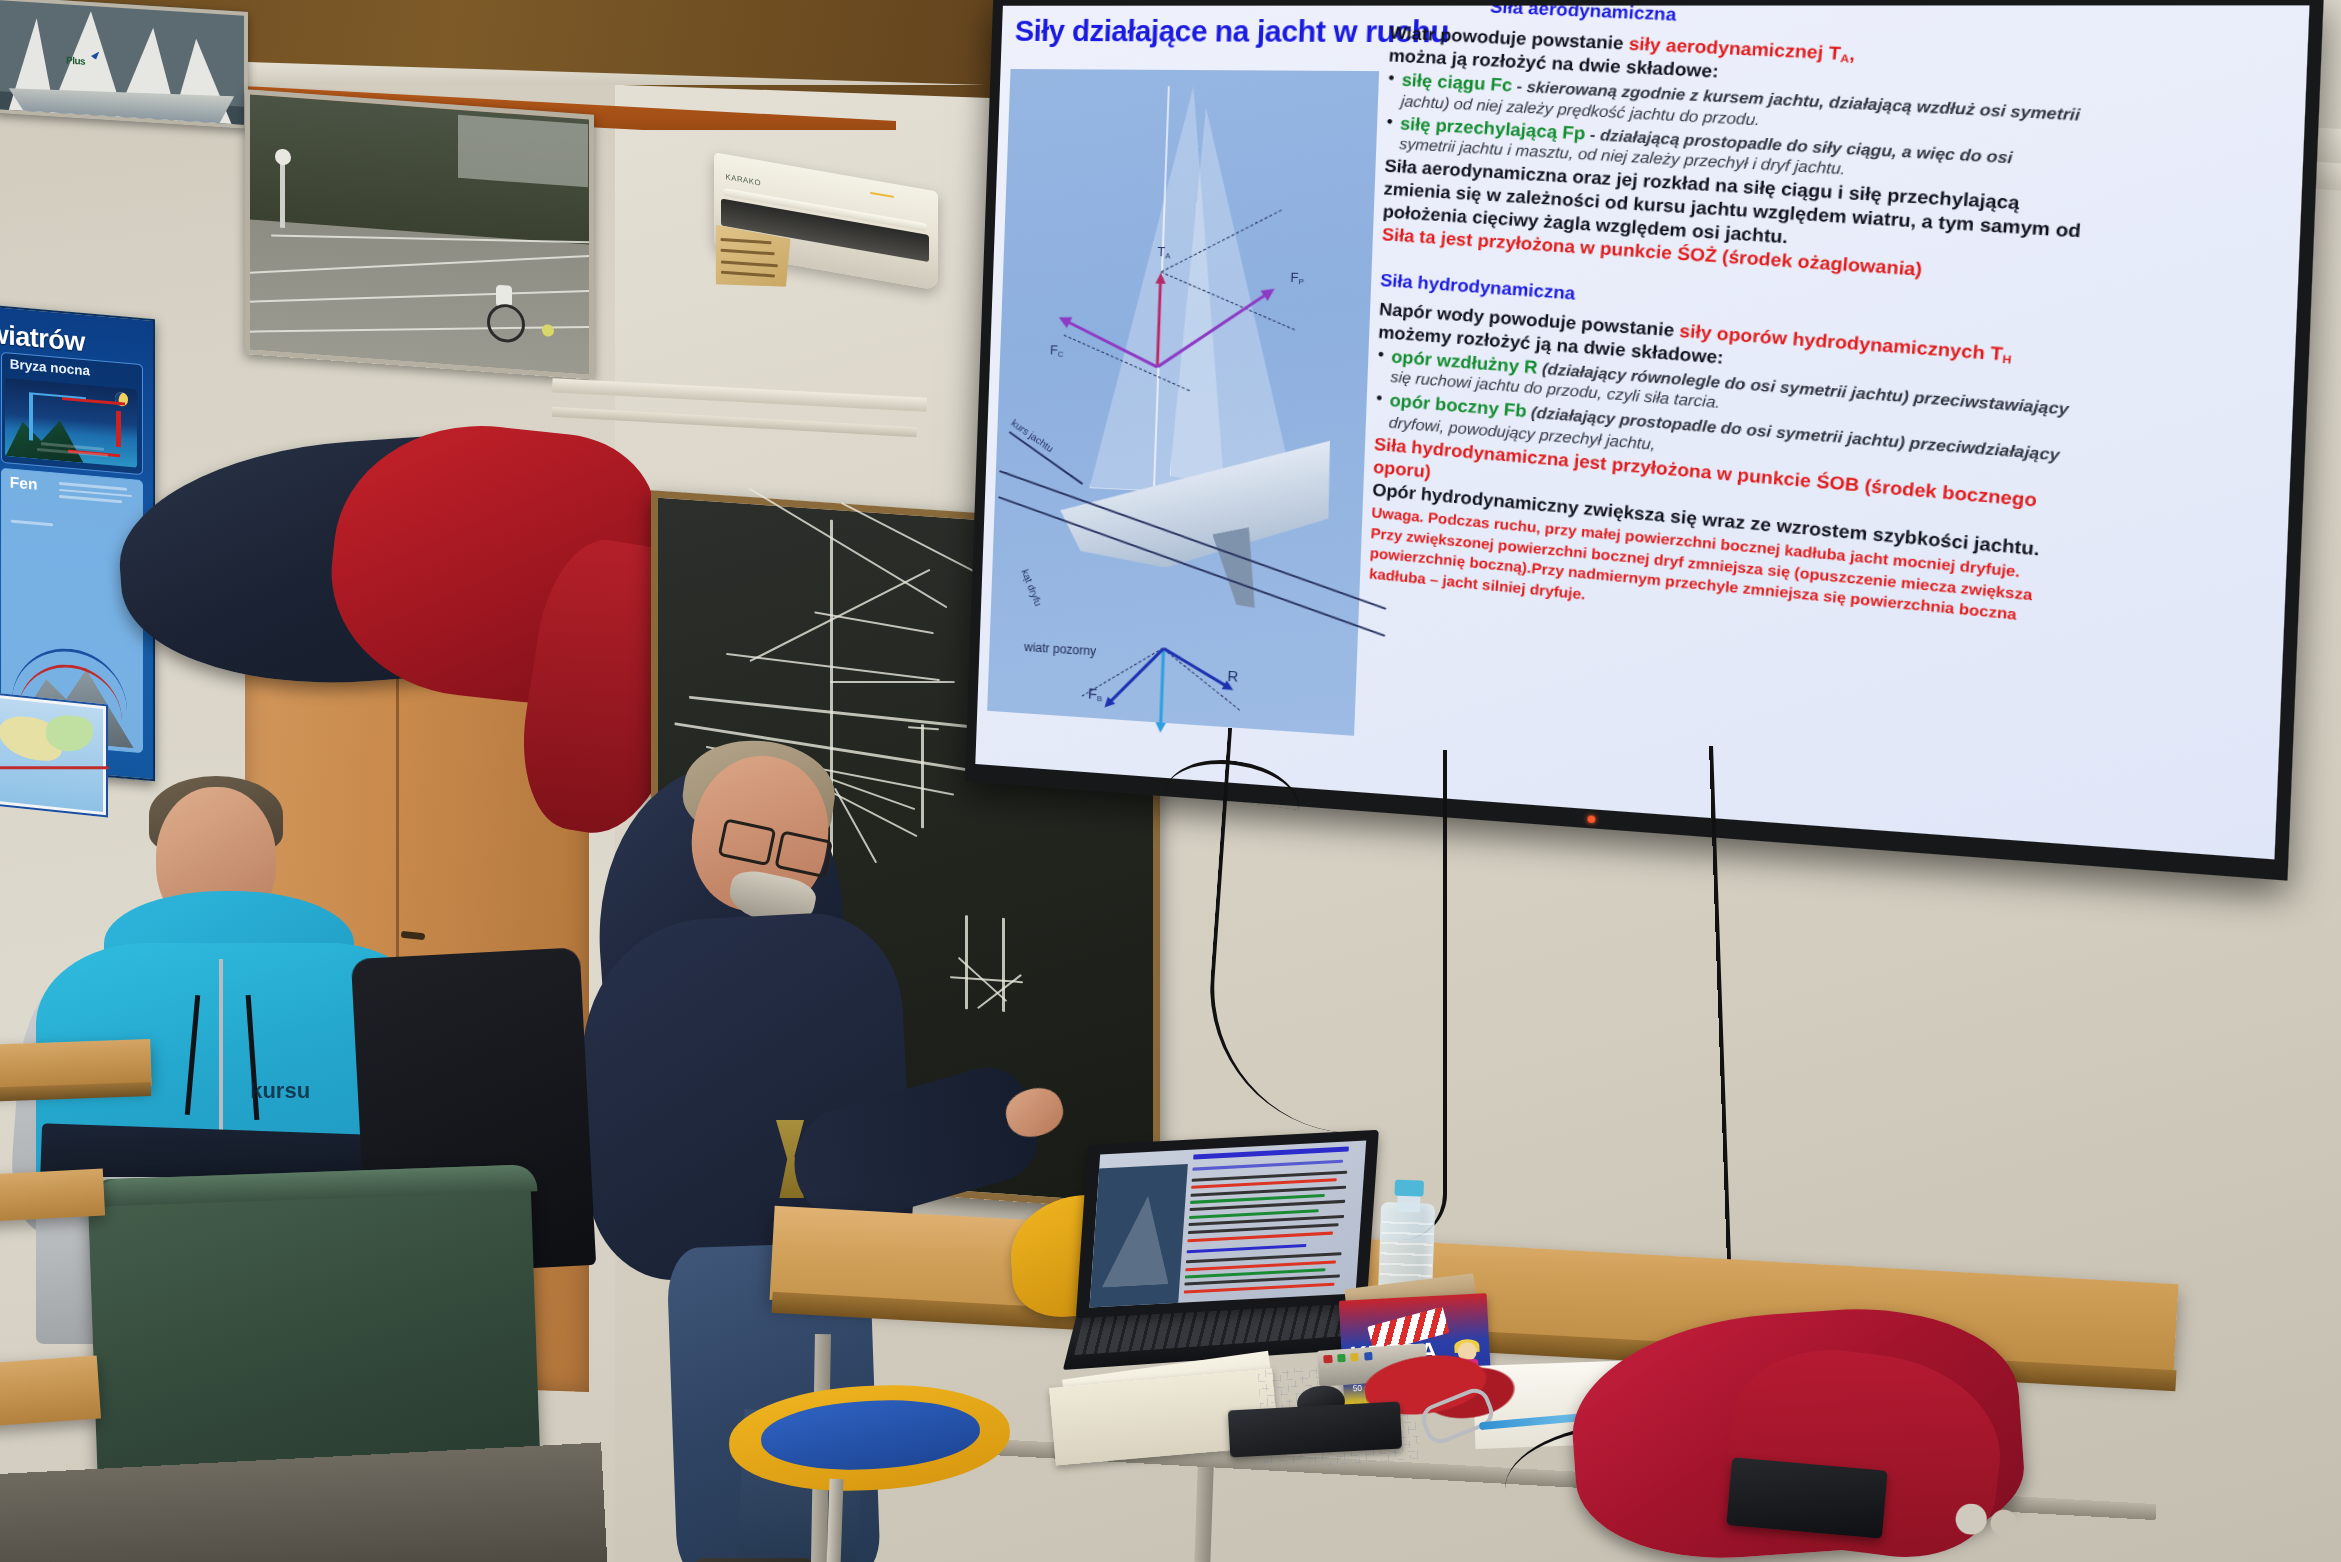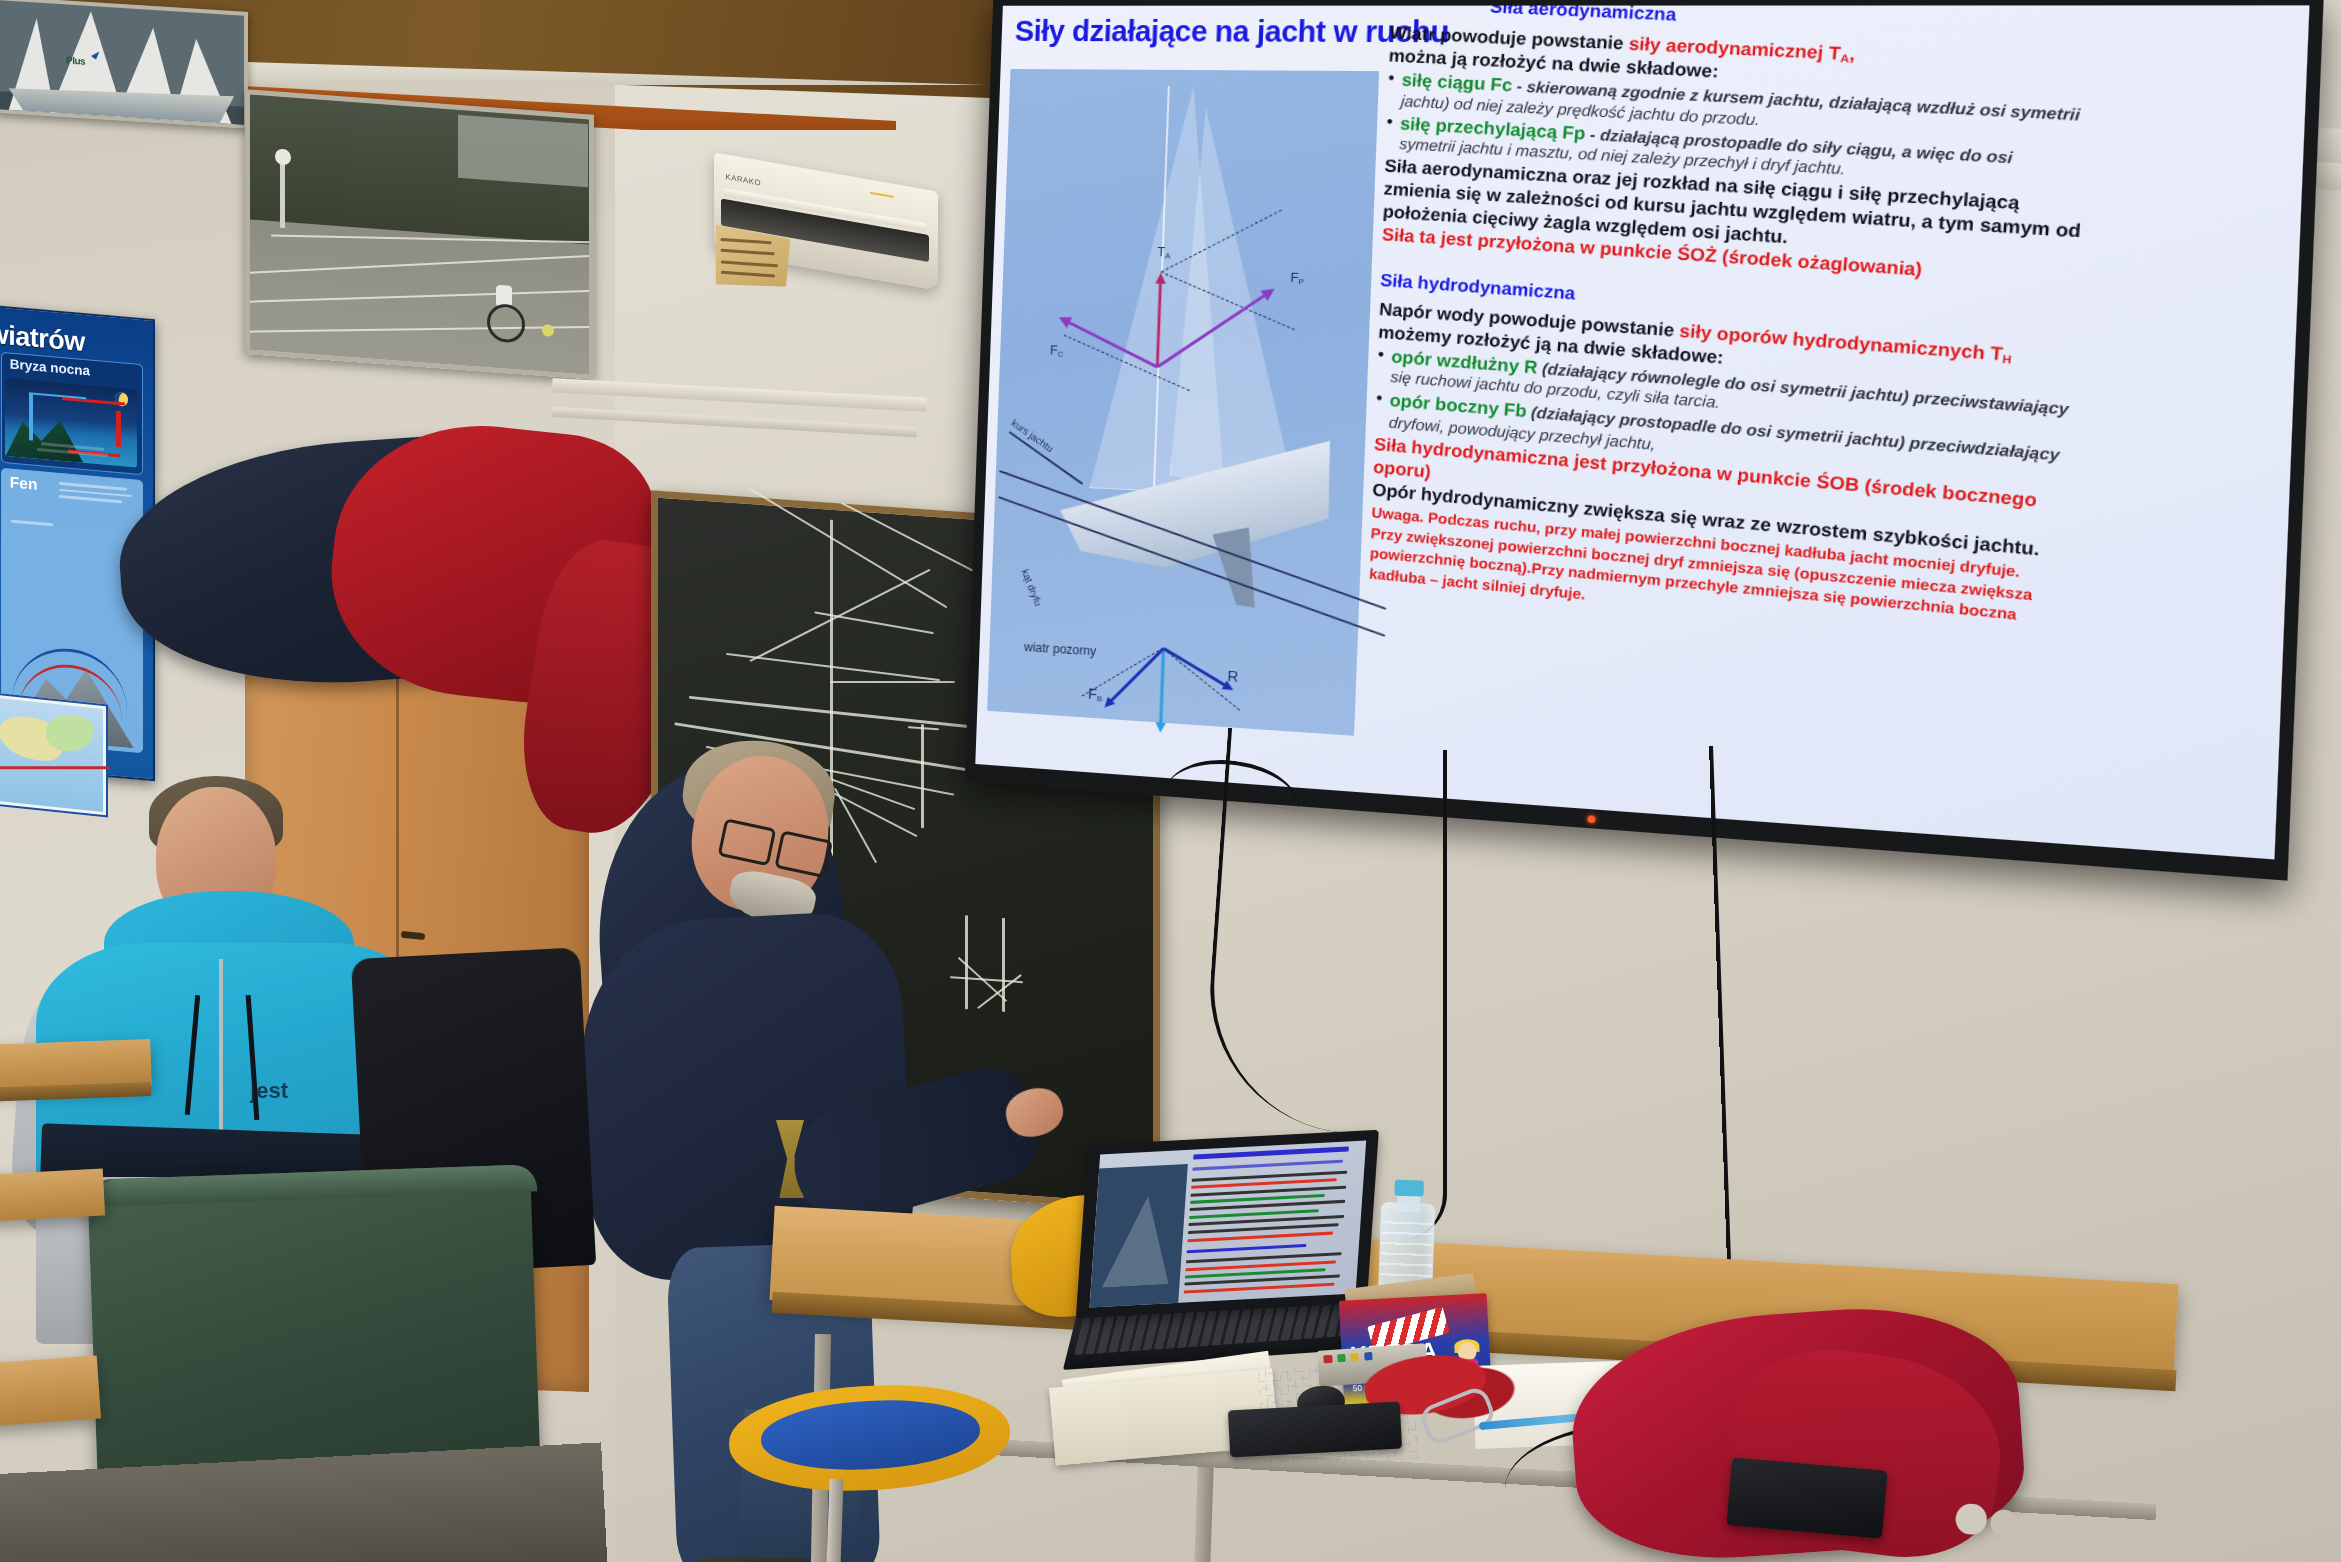--- a/index.html
+++ b/index.html
@@ -642,21 +642,21 @@
   <div id="man-seat">
     <div id="msit-hair"></div>
     <div id="msit-head"></div>
     <div id="msit-hood"></div>
     <div id="msit-sleeveL"></div>
     <div id="msit-sleeveR"></div>
     <div id="msit-body"></div>
     <div id="msit-zip"></div>
     <div id="msit-cord"></div>
     <div id="msit-cord2"></div>
-    <div id="msit-logo">jest</div>
+    <div id="msit-logo">kursu</div>
     <div id="msit-stripe"></div>
     <div id="msit-lower"></div>
   </div>
 
   <div id="chair-black"></div>
   <div id="chair-green"></div>
   <div id="chair-green-edge"></div>
 
   <div class="desk" id="desk-left1"></div>
   <div id="desk-left1-edge"></div>

